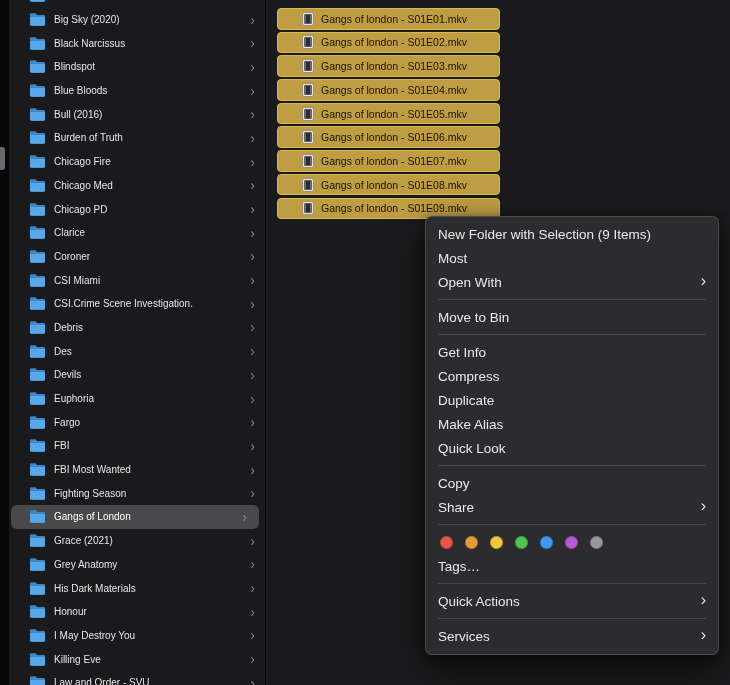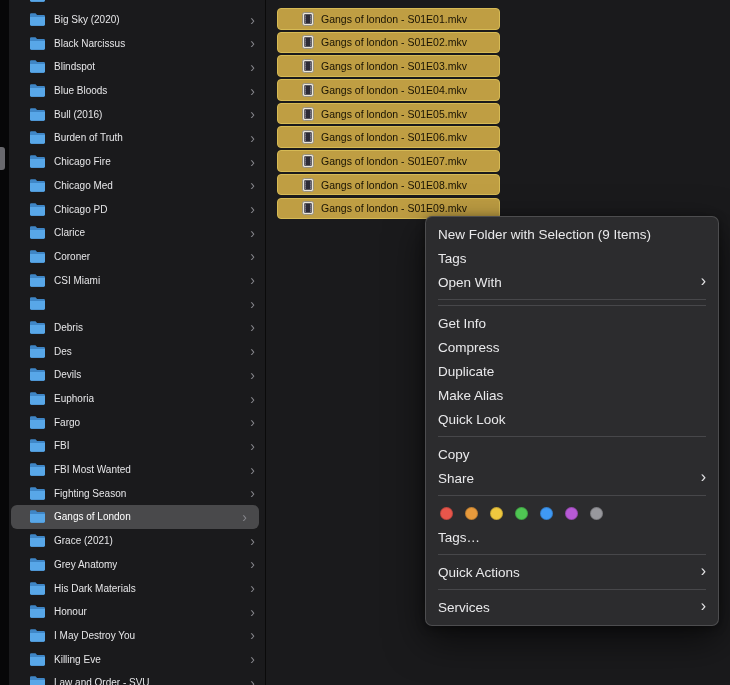--- a/index.html
+++ b/index.html
@@ -203,20 +203,21 @@
         <span class="sb-label">CSI Miami</span>
         <span class="sb-chev">›</span>
       </div>
       <div class="sb-row">
         <span class="sb-folder">
           <svg width="17" height="13" viewBox="0 0 17 13">
             <path d="M1 1.6C1 .8 1.6.3 2.4.3h4.1l1.6 1.7h6.6c.8 0 1.3.6 1.3 1.3v8c0 .8-.6 1.4-1.3 1.4H2.4c-.8 0-1.4-.6-1.4-1.4z" fill="#3f86c6"></path>
             <path d="M1 3.9h15v7.4c0 .8-.6 1.4-1.3 1.4H2.4c-.8 0-1.4-.6-1.4-1.4z" fill="#58a7e8"></path>
           </svg>
         </span>
+        <span class="sb-label">CSI.Crime Scene Investigation.</span>
         <span class="sb-chev">›</span>
       </div>
       <div class="sb-row">
         <span class="sb-folder">
           <svg width="17" height="13" viewBox="0 0 17 13">
             <path d="M1 1.6C1 .8 1.6.3 2.4.3h4.1l1.6 1.7h6.6c.8 0 1.3.6 1.3 1.3v8c0 .8-.6 1.4-1.3 1.4H2.4c-.8 0-1.4-.6-1.4-1.4z" fill="#3f86c6"></path>
             <path d="M1 3.9h15v7.4c0 .8-.6 1.4-1.3 1.4H2.4c-.8 0-1.4-.6-1.4-1.4z" fill="#58a7e8"></path>
           </svg>
         </span>
         <span class="sb-label">Debris</span>
@@ -547,27 +548,30 @@
       </span>
       <span class="file-label">Gangs of london - S01E09.mkv</span>
     </div>
   </div>
 
 <div class="context-menu">
     <div class="menu-item">
       <span class="menu-label">New Folder with Selection (9 Items)</span>
     </div>
     <div class="menu-item">
-      <span class="menu-label">Tags</span>
+      <span class="menu-label">Most</span>
     </div>
     <div class="menu-item">
       <span class="menu-label">Open With</span>
       <span class="menu-chevron">›</span>
     </div>
     <div class="menu-sep"></div>
+    <div class="menu-item">
+      <span class="menu-label">Move to Bin</span>
+    </div>
     <div class="menu-sep"></div>
     <div class="menu-item">
       <span class="menu-label">Get Info</span>
     </div>
     <div class="menu-item">
       <span class="menu-label">Compress</span>
     </div>
     <div class="menu-item">
       <span class="menu-label">Duplicate</span>
     </div>

